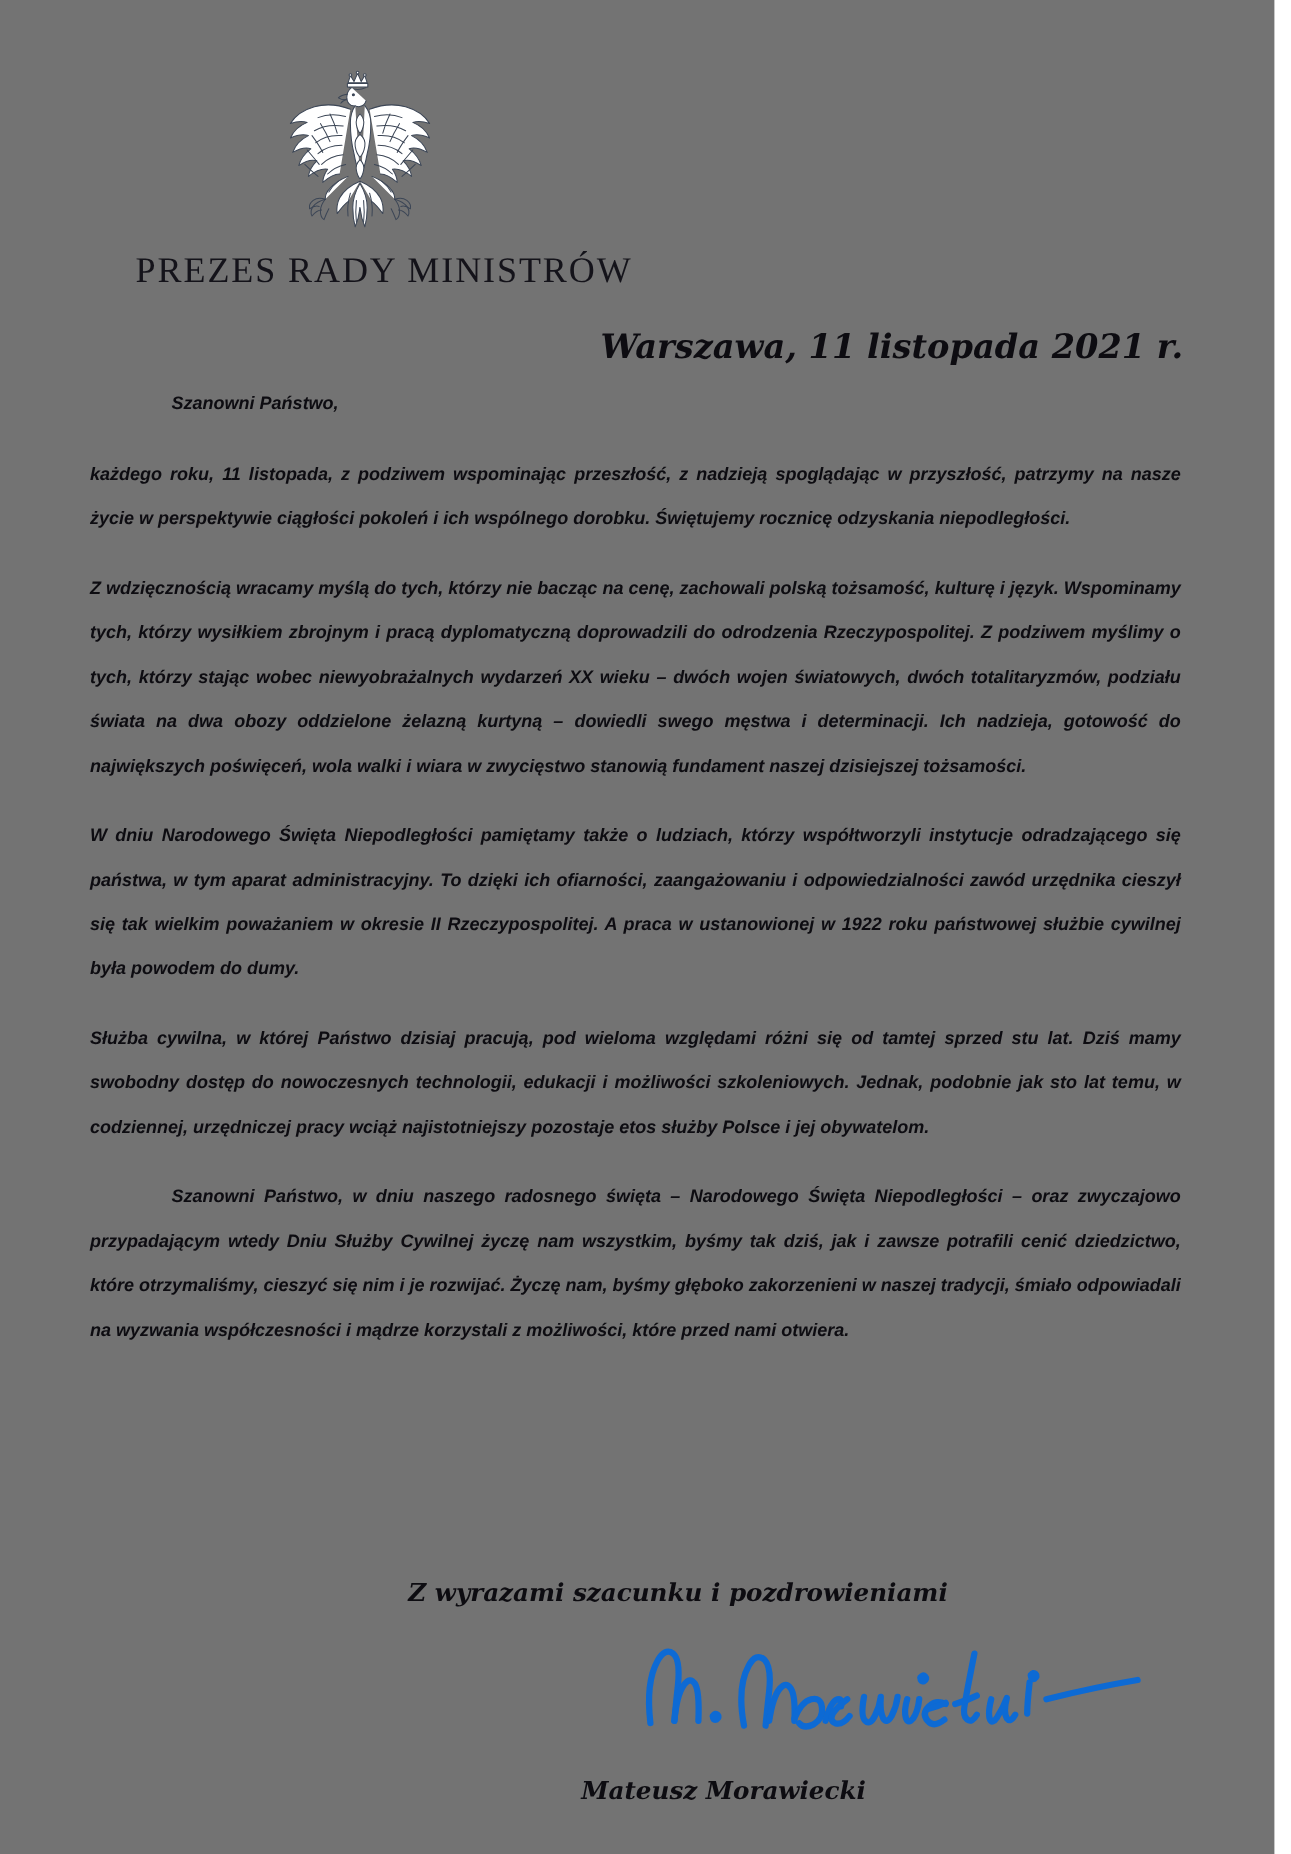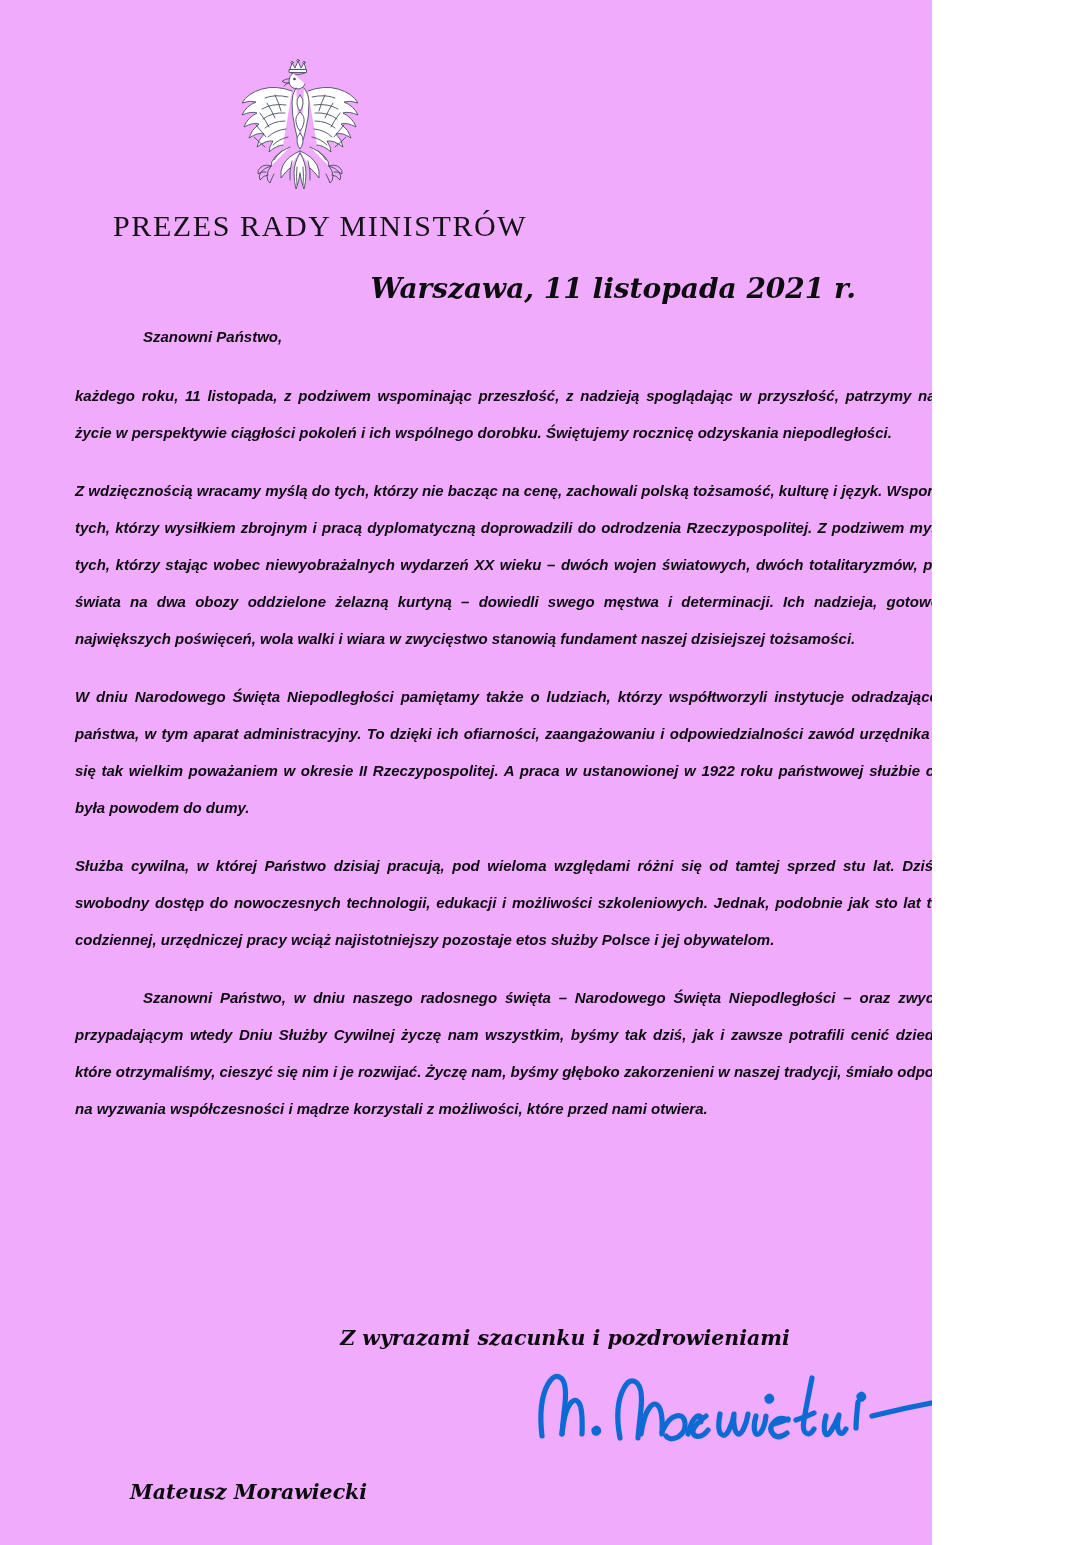--- a/index.html
+++ b/index.html
@@ -3,23 +3,23 @@
 <meta charset="utf-8">
 <title>List Prezesa Rady Ministrów</title>
 <style>
   html, body {
     margin: 0;
     padding: 0;
     background: #ffffff;
   }
   .page {
     position: relative;
-    width: 932px;
+    width: 1062px;
     height: 1545px;
-    background: #f0abfc;
+    background: #737373;
     overflow: hidden;
     font-family: "Liberation Serif", "DejaVu Serif", serif;
     color: #111014;
   }
 
   
   .letterhead {
     position: absolute;
     left: 0;
     top: 0;
@@ -99,39 +99,39 @@
     width: 1076px;
     text-align: center;
   }
   .closing-line {
     font-family: "DejaVu Serif", "Liberation Serif", serif;
     font-style: italic;
     font-weight: 600;
     font-size: 20.5px;
     color: #0d0c11;
     padding-left: 54px;
-    margin-top: 11px;
   }
   .signature-wrap {
     position: absolute;
     left: 520px;
     top: 1358px;
     width: 500px;
     height: 100px;
   }
   .signature-wrap svg {
     display: block;
     width: 500px;
     height: 100px;
   }
   .signer-name {
     position: absolute;
     left: 0;
     top: 1480px;
     width: 1076px;
+    text-align: center;
     padding-left: 130px;
     box-sizing: border-box;
     font-family: "DejaVu Serif", "Liberation Serif", serif;
     font-style: italic;
     font-weight: 600;
     font-size: 20.5px;
     color: #0d0c11;
   }
 </style>
 </head>

